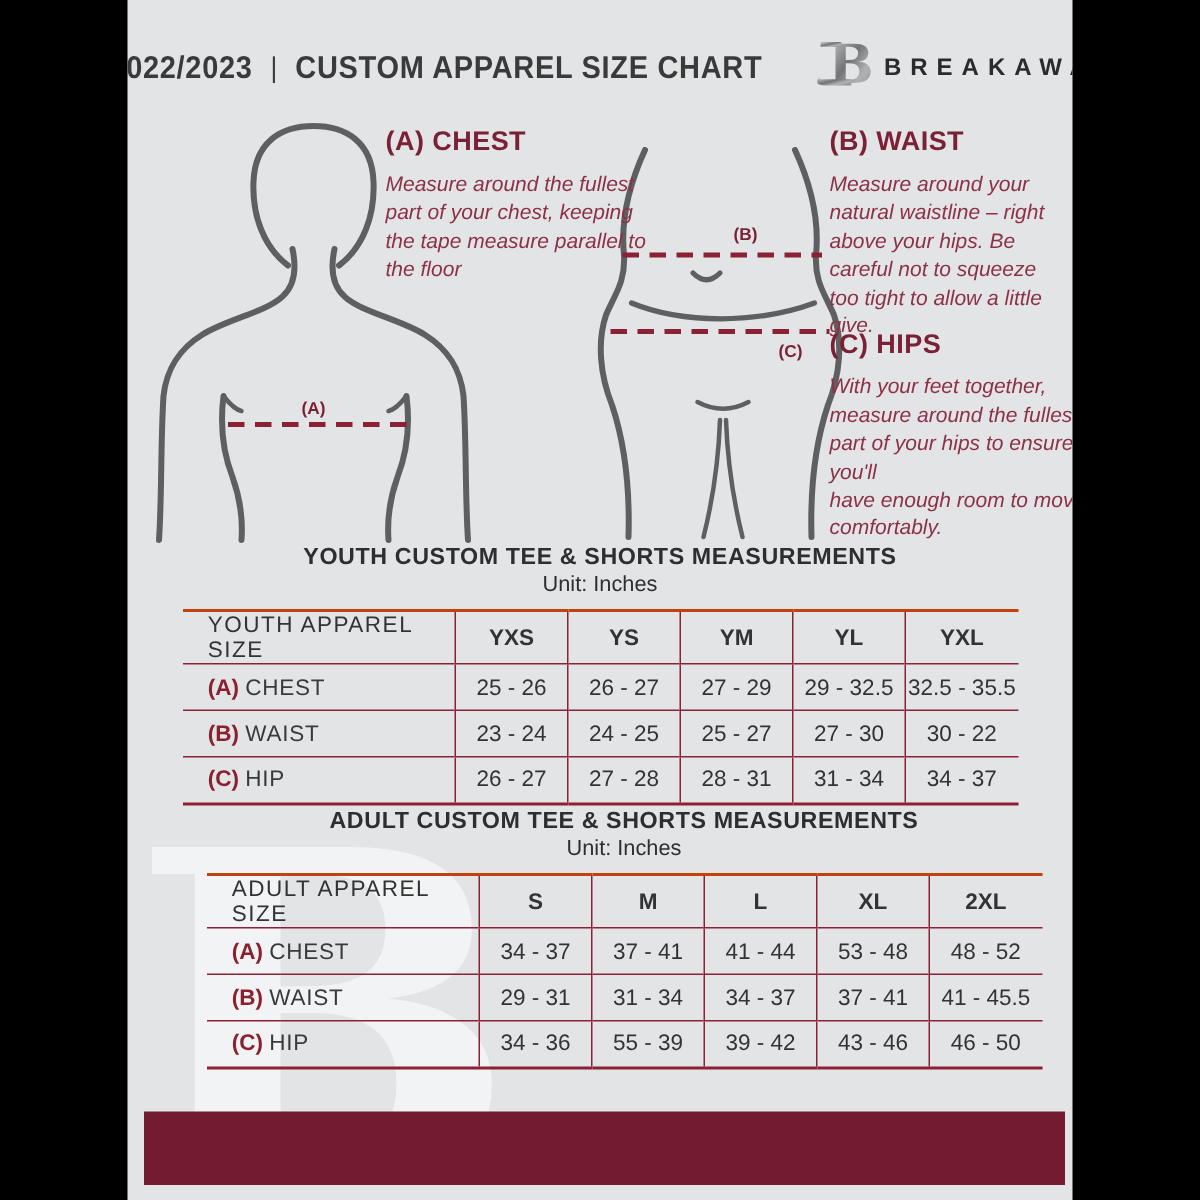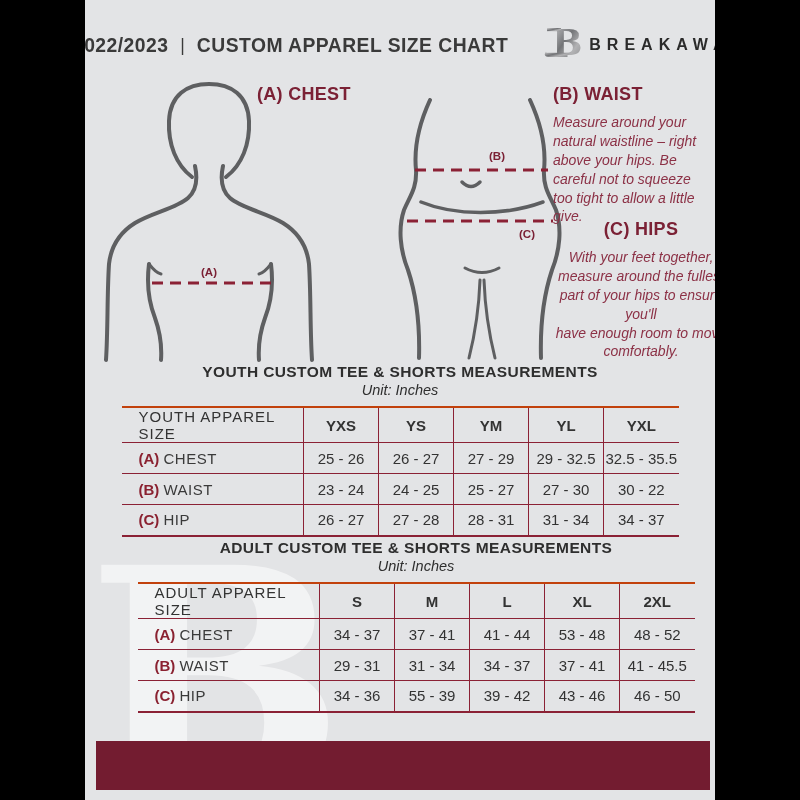--- a/index.html
+++ b/index.html
@@ -22,28 +22,28 @@
 
   
   .guide-svg { position:absolute; z-index:1; }
   .torso { left:12px; top:80px; }
   .hips { left:300px; top:98px; }
   .blk { position:absolute; z-index:2; }
   .blk h3 { font-size:18px; font-weight:bold; color:#7b2135; letter-spacing:.3px; margin-bottom:8px; }
   .blk p { font-size:14px; font-style:italic; color:#8c3146; line-height:1.35; white-space:pre-line; }
   .blk-chest { left:172px; top:84px; width:184px; }
   .blk-waist { left:468px; top:84px; width:160px; }
-  .blk-hips  { left:468px; top:219px; width:176px;text-align:center; }
+  .blk-hips  { left:468px; top:219px; width:176px; }
 
   
   .sect { position:absolute; left:0; right:0; z-index:2; text-align:center; }
   .sect-youth { top:363px; }
   .sect-adult { top:539px;padding-left:32px; }
   .sect-title { font-size:15.5px; font-weight:bold; color:#2e2e2e; letter-spacing:.4px; }
-  .sect-unit { font-size:14.5px; font-style:italic; color:#2e2e2e; margin-top:1px; }
+  .sect-unit { font-size:14.5px; color:#2e2e2e; margin-top:1px; }
 
   table.size { width:557px; margin:8px auto 0; border-collapse:collapse; table-layout:fixed; }
   table.size td { height:31px; font-size:15px; color:#333; text-align:center; vertical-align:middle;
     border-top:1.5px solid #8b2135; background:transparent; }
   table.size tr:first-child td { border-top:2px solid #c2410c; }
   table.size tr:last-child td { border-bottom:2px solid #8b2135; }
   table.size td + td { border-left:1.5px solid #8b2135; }
   table.size td.lbl { text-align:left; padding-left:17px; }
   table.size col.c0 { width:182px; }
   td.hdrlbl { font-size:15px; color:#474747; letter-spacing:1px; }
@@ -112,20 +112,21 @@
         <path d="M 99,182 C 100,210 104,236 110,260" stroke-width="3"></path>
       </g>
       <path d="M 30,72 L 163,72" stroke="#8b2135" stroke-width="3.2" stroke-dasharray="11 7" fill="none"></path>
       <path d="M 22,123 L 168,123" stroke="#8b2135" stroke-width="3.2" stroke-dasharray="11 7" fill="none"></path>
       <text class="marklbl" x="112" y="62" text-anchor="middle">(B)</text>
       <text class="marklbl" x="142" y="140" text-anchor="middle">(C)</text>
     </svg>
 
     <div class="blk blk-chest">
       <h3>(A) CHEST</h3>
+      <p>Measure around the fullest part of your chest, keeping the tape measure parallel to the floor</p>
     </div>
     <div class="blk blk-waist">
       <h3>(B) WAIST</h3>
       <p>Measure around your natural waistline – right above your hips. Be careful not to squeeze too tight to allow a little give.</p>
     </div>
     <div class="blk blk-hips">
       <h3>(C) HIPS</h3>
       <p>With your feet together, measure around the fullest part of your hips to ensure you'll
 have enough room to move comfortably.</p>
     </div>

